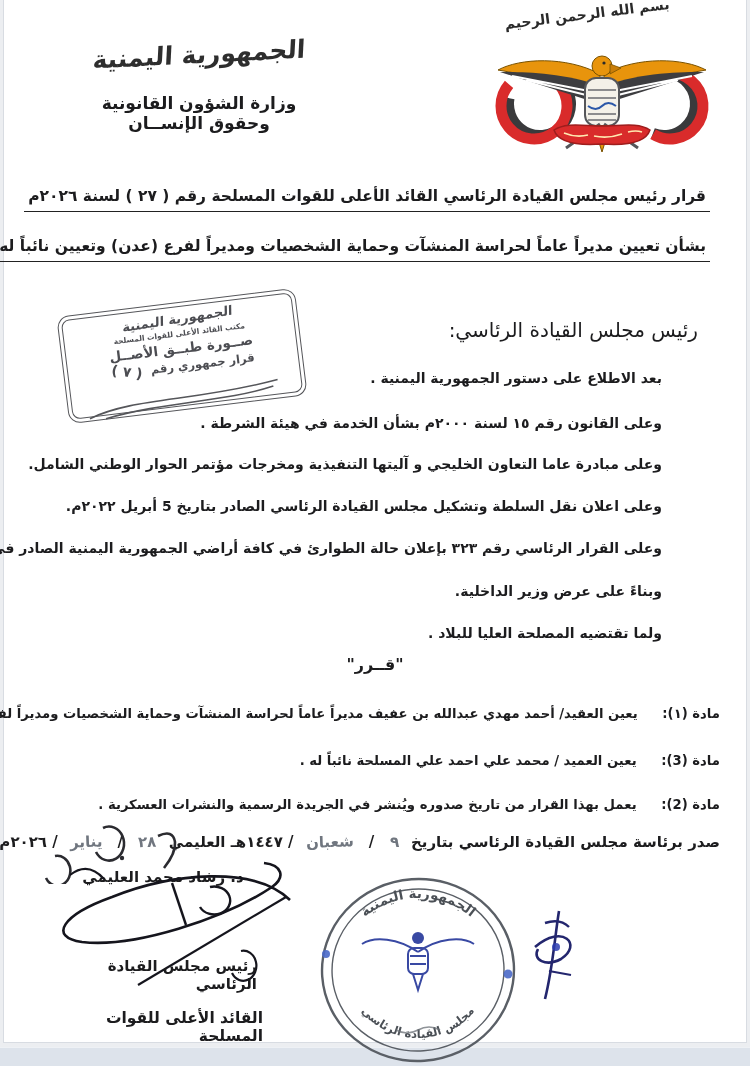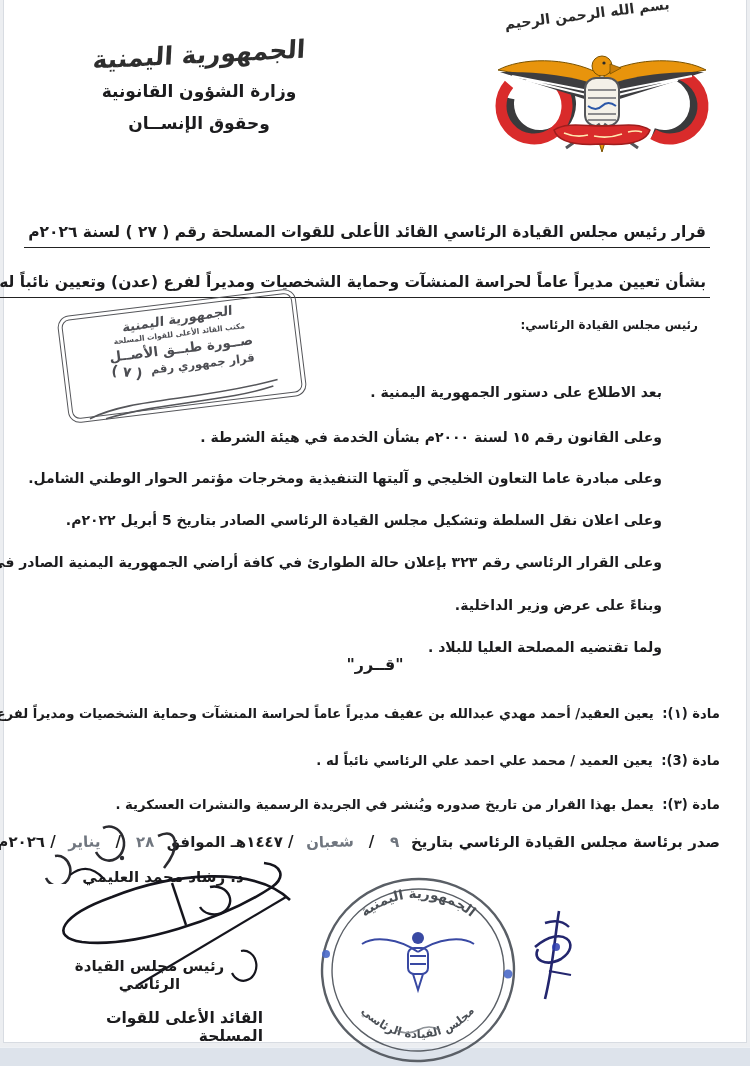--- a/index.html
+++ b/index.html
@@ -8,63 +8,63 @@
   .doc{position:absolute;left:4px;top:0;width:742px;height:1042px;background:#ffffff;
        box-shadow:0 0 0 1px #d8dce2;}
   .bottom-band{position:absolute;left:0;top:1047px;width:750px;height:19px;background:#dde3eb;
        border-top:1px solid #eef1f5;}
   .abs{position:absolute;}
 
   
   .hdr-left{left:48px;top:40px;width:302px;text-align:center;}
   .calli{font-size:25px;font-weight:700;letter-spacing:-1px;transform:rotate(-3deg) skewX(-6deg);
          color:#2e2e2e;}
-  .ministry{font-size:17px;font-weight:700;margin-top:12px;letter-spacing:.3px;}
-  .ministry2{font-size:17px;font-weight:700;margin-top:12px;letter-spacing:.3px;text-align:center;}
+  .ministry{font-size:17px;font-weight:700;margin-top:24px;letter-spacing:.3px;}
+  .ministry2{font-size:17px;font-weight:700;margin-top:0;letter-spacing:.3px;text-align:center;}
 
   
   .hdr-right{right:12px;top:6px;width:272px;text-align:center;}
   .bismillah{font-size:14px;font-weight:700;transform:rotate(-7deg);color:#2a2a2a;
              letter-spacing:-0.5px;margin-right:30px;}
 
   
-  .title-block{left:40px;right:40px;top:186px;text-align:center;margin-top:36px;}
+  .title-block{left:40px;right:40px;top:186px;text-align:center;}
   .title-line{display:inline-block;font-size:15.5px;font-weight:700;white-space:nowrap;
               border-bottom:1.7px solid #222;padding:0 4px 6px 4px;letter-spacing:-0.2px;}
   .title-line2{margin-top:24px;}
 
   
   .copy-stamp{left:62px;top:302px;width:238px;height:106px;transform:rotate(-7deg);
       border:1.6px solid #55565a;border-radius:12px;text-align:center;color:#4c4d52;}
   .copy-stamp::after{content:"";position:absolute;inset:3px;border:1px solid #55565a;border-radius:8px;}
   .cs-l1{font-size:13px;font-weight:700;margin-top:8px;transform:skewX(-8deg) rotate(-2deg);
          letter-spacing:-1px;}
   .cs-l2{font-size:7.5px;font-weight:700;margin-top:3px;}
   .cs-l3{font-size:13.5px;font-weight:700;margin-top:2px;}
   .cs-l4{font-size:11.5px;font-weight:700;margin-top:1px;}
   .cs-num{display:inline-block;font-size:14px;transform:rotate(14deg);margin-right:4px;}
   .cs-scribble{position:absolute;left:6px;bottom:-4px;}
 
   
-  .salutation{right:52px;top:318px;font-size:12px;font-weight:700;}
-  .pre{right:88px;font-size:14px;font-weight:700;white-space:nowrap;letter-spacing:-0.1px;margin-top:14px;}
+  .salutation{right:52px;top:318px;font-size:20px;font-weight:400;}
+  .pre{right:88px;font-size:14px;font-weight:700;white-space:nowrap;letter-spacing:-0.1px;}
 
   .decree-word{left:0;top:655px;width:750px;text-align:center;font-size:16px;font-weight:700;}
 
   .article{right:30px;font-size:13.2px;font-weight:700;white-space:nowrap;letter-spacing:-0.2px;}
-  .article .lbl{margin-left:4px;}
+  .article .lbl{margin-left:20px;}
 
   
   .issued{right:30px;top:833px;font-size:15px;font-weight:700;white-space:nowrap;}
   .hw{color:#70767f;font-weight:700;margin:0 7px;display:inline-block;transform:rotate(-2deg);}
   .pr-slash{margin:0 3px;}
 
   
   .sig-name{left:58px;top:868px;width:210px;text-align:center;font-size:15px;font-weight:700;}
-  .sig-title1{left:42px;top:957px;width:215px;text-align:center;font-size:15px;font-weight:700;}
+  .sig-title1{left:42px;top:957px;width:215px;font-size:15px;font-weight:700;}
   .sig-title2{left:38px;top:1009px;width:225px;text-align:right;font-size:15.5px;font-weight:700;}
 
   svg{display:block;}
 </style>
 </head>
 <body>
 
 <div class="canvas">
   <div class="doc"></div>
   <div class="bottom-band"></div>
@@ -140,33 +140,33 @@
   <div class="abs pre" style="top:583px">وبناءً على عرض وزير الداخلية.</div>
 
   <div class="abs decree-word">"قــرر"</div>
 
   <div class="abs article" style="top:706px">
     <span class="lbl">مادة (١):</span>
     <span>يعين العقيد/ أحمد مهدي عبدالله بن عفيف مديراً عاماً لحراسة المنشآت وحماية الشخصيات ومديراً لفرع عدن ويرقى الى رتبة عميد.</span>
   </div>
   <div class="abs article" style="top:753px">
     <span class="lbl">مادة (3):</span>
-    <span>يعين العميد / محمد علي احمد علي الرئاسي نائباً له .</span>
+    <span>يعين العميد / محمد علي احمد علي المسلحة نائباً له .</span>
   </div>
   <div class="abs article" style="top:797px">
-    <span class="lbl">مادة (٣):</span>
+    <span class="lbl">مادة (2):</span>
     <span>يعمل بهذا القرار من تاريخ صدوره ويُنشر في الجريدة الرسمية والنشرات العسكرية .</span>
   </div>
 
   <div class="abs issued">
     <span>صدر برئاسة مجلس القيادة الرئاسي بتاريخ</span>
     <span class="hw">٩</span>
     <span class="pr-slash">/</span>
     <span class="hw">شعبان</span>
-    <span>/ ١٤٤٧هـ الموافق</span>
+    <span>/ ١٤٤٧هـ العليمي</span>
     <span class="hw">٢٨</span>
     <span class="pr-slash">/</span>
     <span class="hw">يناير</span>
     <span>/ ٢٠٢٦م .</span>
   </div>
 
   <svg class="abs" style="left:30px;top:818px" width="220" height="66" viewBox="0 0 220 66">
     <path d="M128,18 q15,-7 17,6 q1,11 -11,26" stroke="#2b2b30" stroke-width="2.6" fill="none"></path>
     <path d="M66,34 a15,17 0 1 0 7,-24" stroke="#2b2b30" stroke-width="2.6" fill="none"></path>
     <circle cx="92" cy="40" r="2.2" fill="#2b2b30"></circle>

